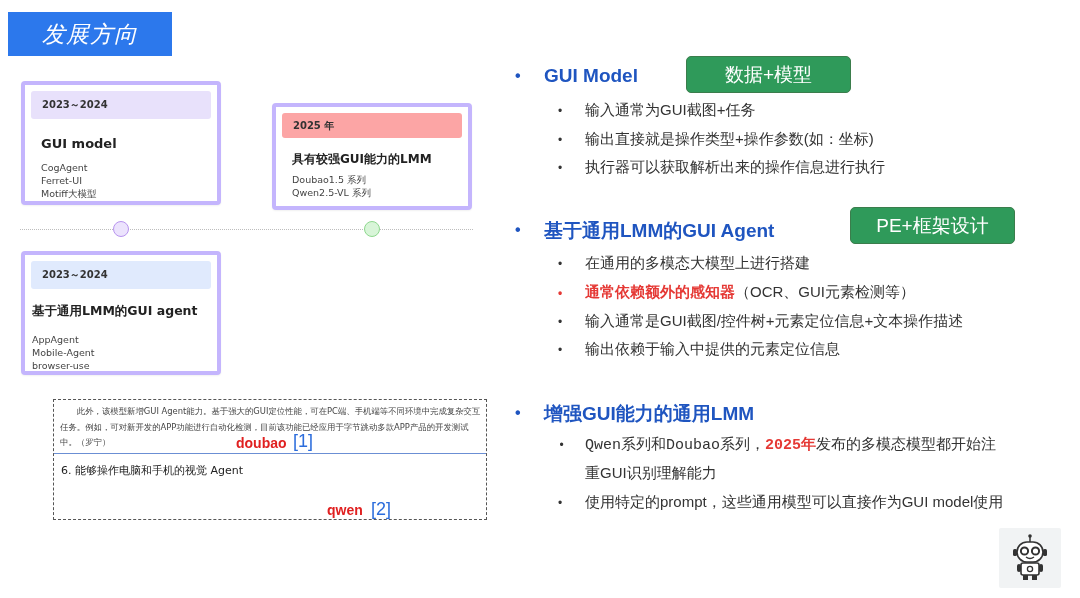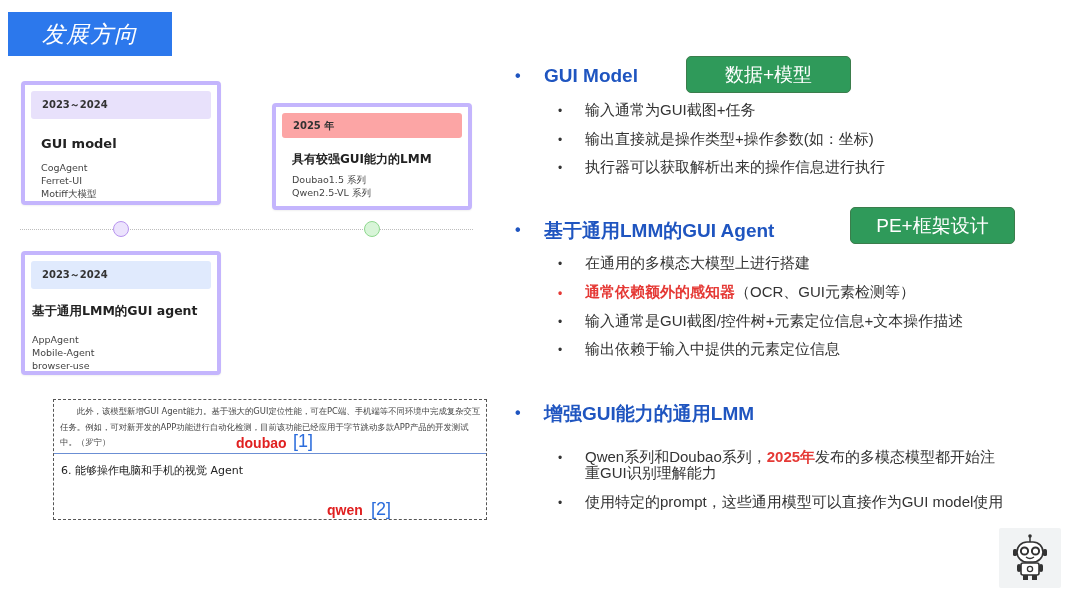--- a/index.html
+++ b/index.html
@@ -117,21 +117,21 @@
 <span class="sec-bullet" style="left:515px; top:221px;">•</span>
 <span class="sec-title" style="left:544px; top:218px;">基于通用LMM的GUI Agent</span>
 <div class="badge" style="left:850px; top:207px; width:165px; height:37px;">PE+框架设计</div>
 <div class="li" style="top:254px;"><span class="b">•</span><span class="t">在通用的多模态大模型上进行搭建</span></div>
 <div class="li" style="top:283px;"><span class="b red">•</span><span class="red">通常依赖额外的感知器</span><span>（OCR、GUI元素检测等）</span></div>
 <div class="li" style="top:312px;"><span class="b">•</span><span class="t">输入通常是GUI截图/控件树+元素定位信息+文本操作描述</span></div>
 <div class="li" style="top:340px;"><span class="b">•</span><span class="t">输出依赖于输入中提供的元素定位信息</span></div>
 
 <span class="sec-bullet" style="left:515px; top:404px;">•</span>
 <span class="sec-title" style="left:544px; top:401px;">增强GUI能力的通用LMM</span>
-<div class="li" style="top:448px;"><span class="b">•</span><span>Qwen系列和Doubao系列，</span><span class="red">2025年</span><span>发布的多模态模型都开始注</span></div>
+<div class="li" style="top:435px;font-family:Liberation Mono, monospace;"><span class="b">•</span><span>Qwen系列和Doubao系列，</span><span class="red">2025年</span><span>发布的多模态模型都开始注</span></div>
 <div class="indent" style="top:464px;">重GUI识别理解能力</div>
 <div class="li" style="top:493px;"><span class="b">•</span><span class="t">使用特定的prompt，这些通用模型可以直接作为GUI model使用</span></div>
 
 <div class="robot">
   <svg width="44" height="50" viewBox="0 0 44 50">
     <line x1="22" y1="3" x2="22" y2="9" stroke="#333" stroke-width="1.5"></line>
     <circle cx="22" cy="3" r="1.8" fill="#333"></circle>
     <rect x="9" y="9" width="26" height="20" rx="10" fill="#fff" stroke="#333" stroke-width="1.6"></rect>
     <rect x="5" y="16" width="4" height="7" rx="1.5" fill="#333"></rect>
     <rect x="35" y="16" width="4" height="7" rx="1.5" fill="#333"></rect>

